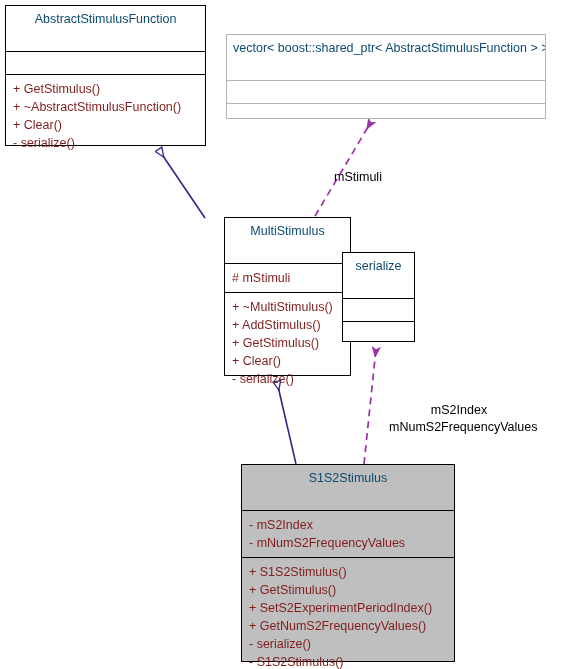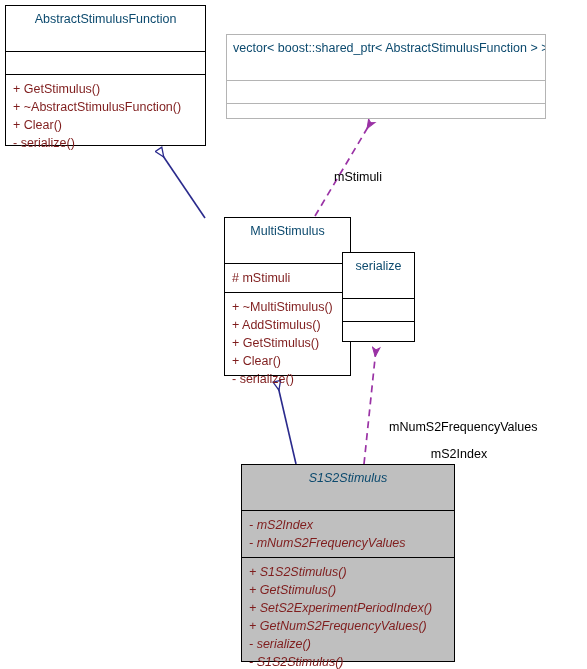--- a/index.html
+++ b/index.html
@@ -20,21 +20,20 @@
     box-sizing: border-box;
     background: #ffffff;
     border: 1px solid #000000;
     z-index: 5;
   }
   .uml-box.gray-border {
     border: 1px solid #b4b4b4;
   }
   .uml-box.filled {
     background: #bfbfbf;
-    font-style: italic;
   }
   .uml-title {
     box-sizing: border-box;
     text-align: center;
     font-size: 12.5px;
     color: #0c4a6e;
     line-height: 1;
     padding: 7px 6px 25px 6px;
     white-space: nowrap;
     overflow: hidden;
@@ -176,17 +175,17 @@
       <div class="uml-row">+ GetStimulus()</div>
       <div class="uml-row">+ SetS2ExperimentPeriodIndex()</div>
       <div class="uml-row">+ GetNumS2FrequencyValues()</div>
       <div class="uml-row">- serialize()</div>
       <div class="uml-row">- S1S2Stimulus()</div>
     </div>
   </div>
 
   <div class="edge-label" style="left:334px; top:170px;">mStimuli</div>
 
-  <div class="edge-label centered" style="left:389px; top:403px; width:140px;margin-top:44px;">mS2Index</div>
+  <div class="edge-label centered" style="left:389px; top:403px; width:140px;">mS2Index</div>
 
   <div class="edge-label centered" style="left:389px; top:420px; width:140px;">mNumS2FrequencyValues</div>
 
 </div>
 
 </body></html>

